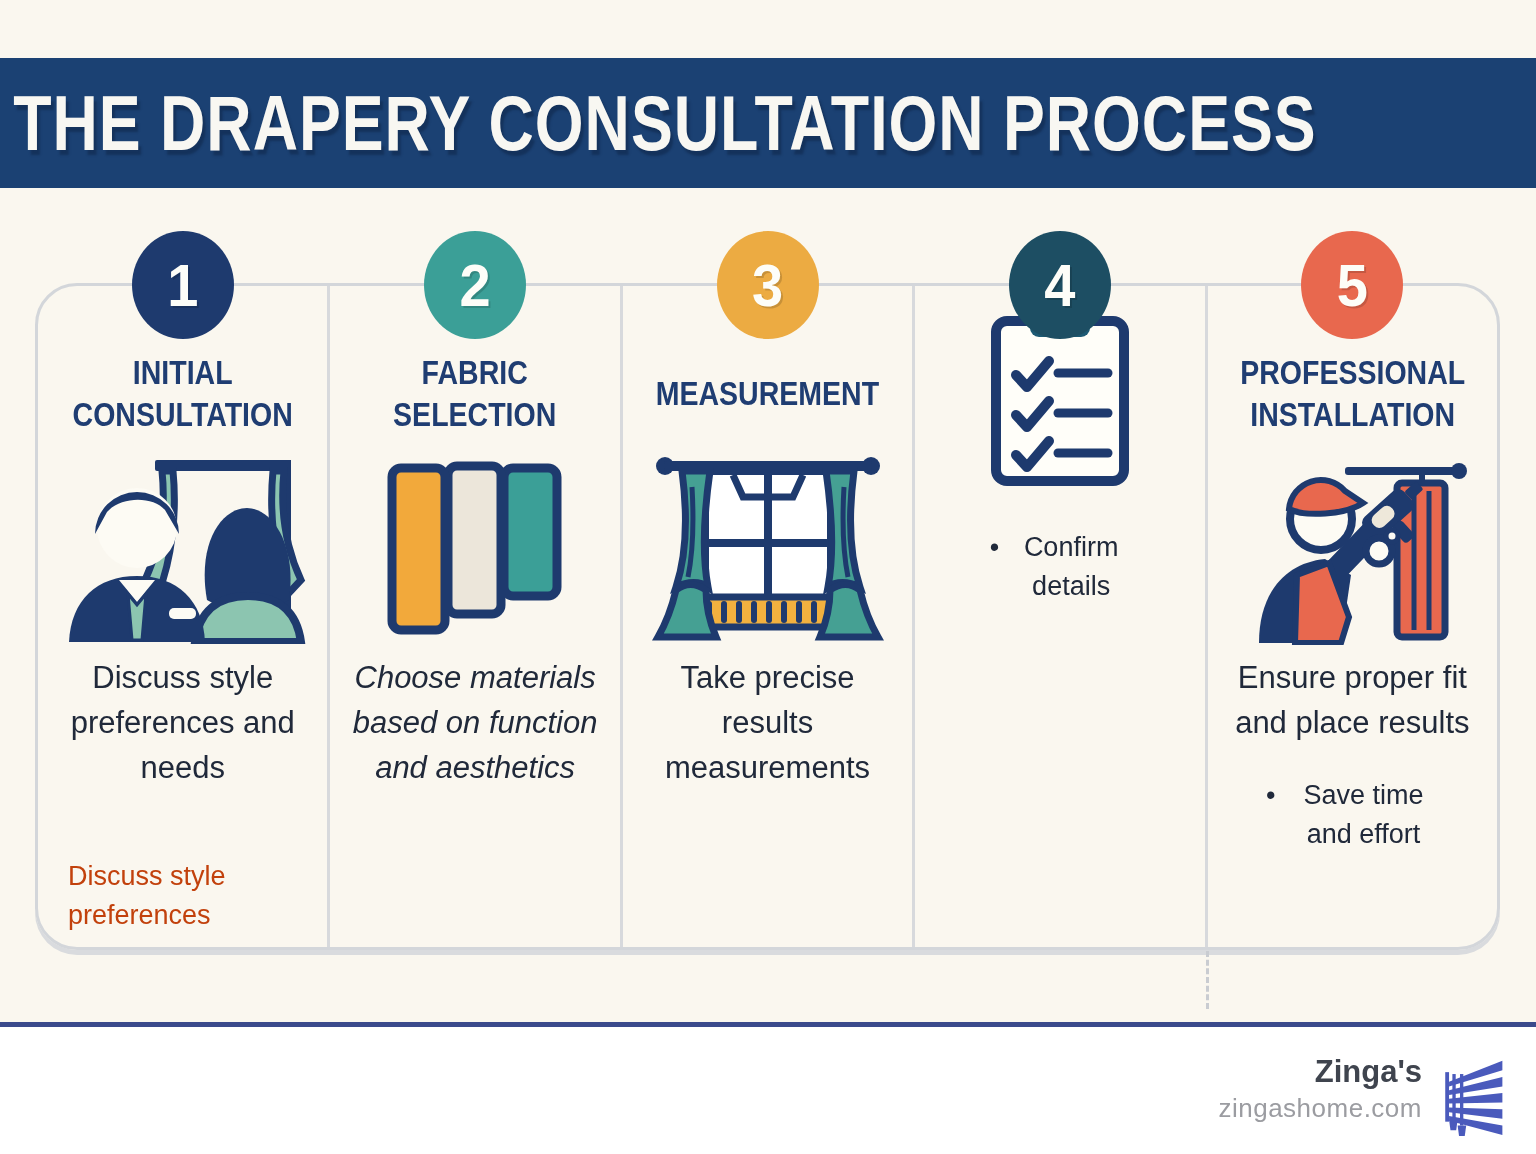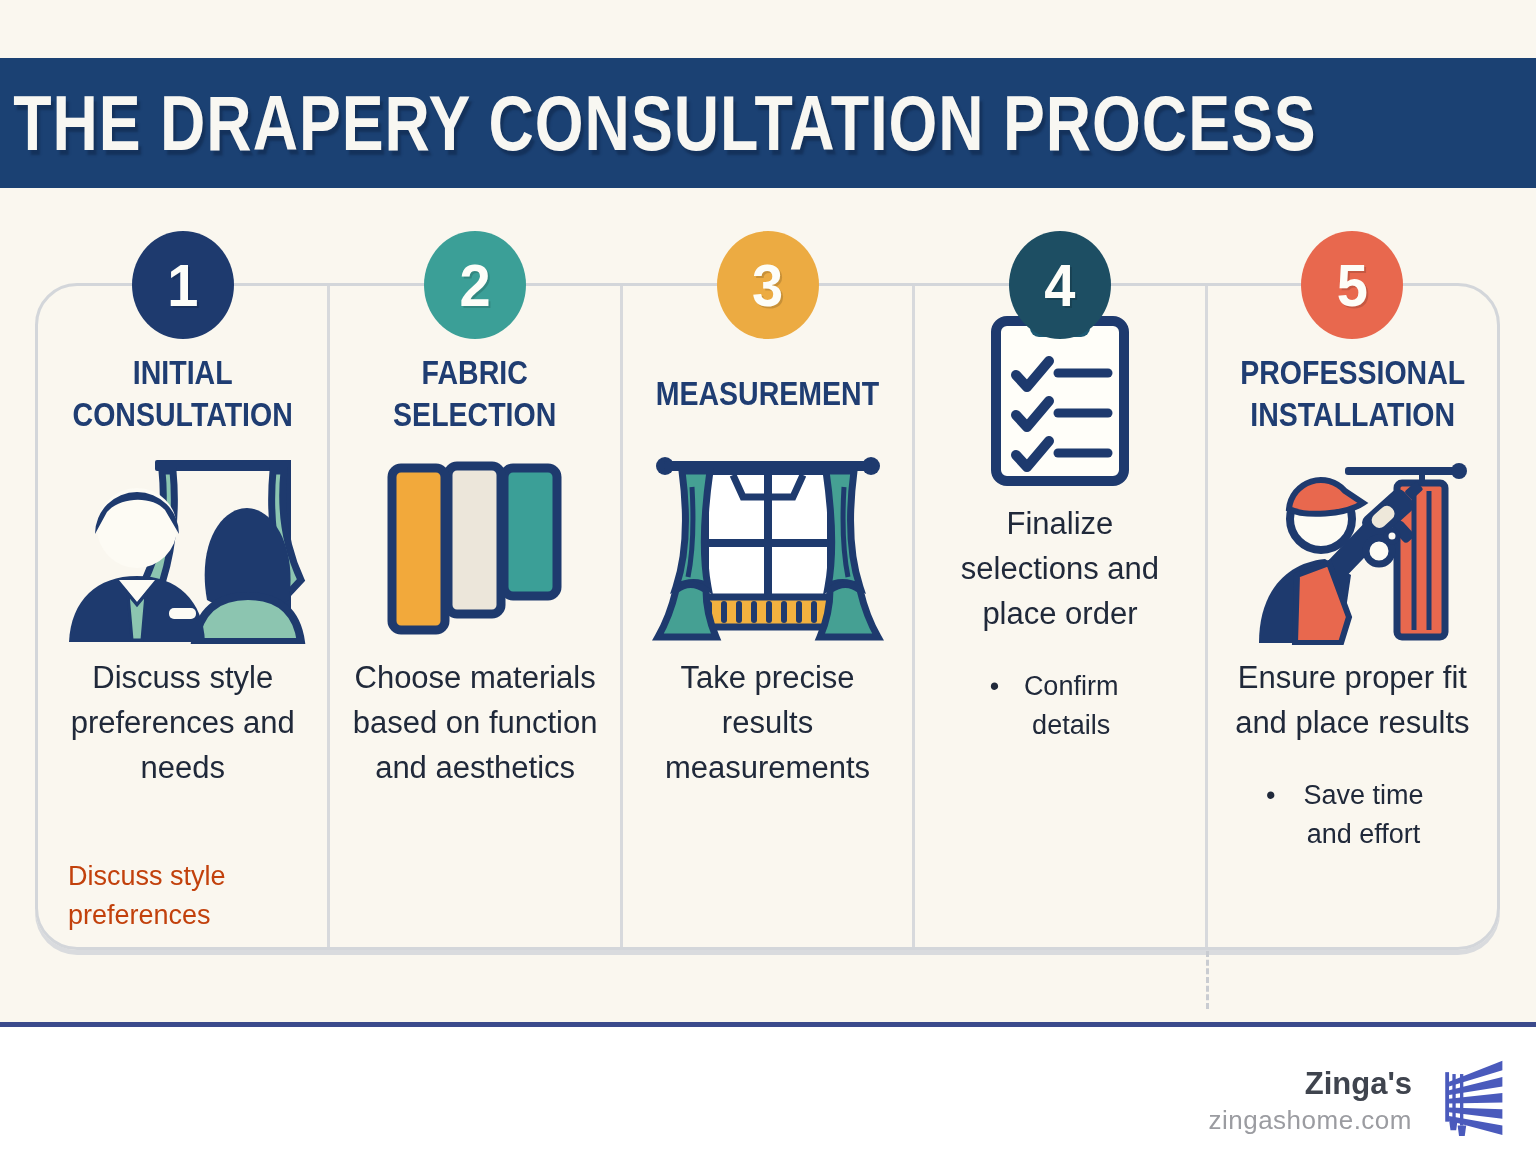--- a/index.html
+++ b/index.html
@@ -44,21 +44,21 @@
     display:inline-block;color:#1f3d72;font-weight:bold;font-size:31px;
     line-height:1.22;text-align:center;letter-spacing:0px;
     transform:scale(0.92,1.1);
   }
   .icon-box{height:212px;display:flex;align-items:center;justify-content:center;}
   .desc{
     margin:4px auto 0;font-size:31px;line-height:1.45;color:#20293a;
     text-align:center;
   }
   .desc.w1{max-width:248px;}
-  .desc.w2{max-width:248px;}
+  .desc.w2{max-width:248px;font-style:italic;}
   .desc.w3{max-width:240px;}
   .desc.w4{max-width:232px;}
   .desc.w5{max-width:256px;}
   .bullet-row{
     margin:30px auto 0;display:flex;justify-content:center;gap:13px;
     font-size:27px;line-height:1.45;color:#20293a;
   }
   .bullet-dot{font-size:27px;}
   .bullet-text{text-align:center;}
   .bullet-text.b4{max-width:118px;}
@@ -67,21 +67,21 @@
     position:absolute;left:30px;bottom:13px;max-width:210px;
     font-size:27px;line-height:1.42;color:#c2410c;text-align:left;
   }
   .dash-line{
     position:absolute;left:1206px;top:951px;height:58px;width:0;
     border-left:3px dashed #c9ccd1;
   }
   
   .footer-rule{position:absolute;top:1022px;left:0;width:100%;height:5px;background:#3b4a8c;}
   .footer-area{position:absolute;top:1027px;left:0;width:100%;height:127px;background:#ffffff;}
-  .brand-block{position:absolute;top:1052px;right:26px;display:flex;align-items:flex-end;gap:18px;}
+  .brand-block{position:absolute;top:1052px;right:26px;display:flex;align-items:flex-start;gap:8px;}
   .brand-text{text-align:right;}
   .brand-name{font-size:31px;font-weight:bold;color:#3f444e;line-height:1.3;}
   .brand-site{font-size:26px;color:#9b9ca1;line-height:1.3;letter-spacing:0.5px;margin-left:34px;}
 </style>
 </head>
 <body>
 
 <div class="banner">
   <div class="banner-title">THE DRAPERY CONSULTATION PROCESS</div>
 </div>
@@ -196,21 +196,20 @@
           <path d="M40,122 l11,12 l22,-26"></path>
           <path d="M40,162 l11,12 l22,-26"></path>
         </g>
         <g stroke="#1e3a6e" stroke-width="9" stroke-linecap="round">
           <line x1="82" y1="80" x2="132" y2="80"></line>
           <line x1="82" y1="120" x2="132" y2="120"></line>
           <line x1="82" y1="160" x2="132" y2="160"></line>
         </g>
       </svg>
     </div>
-    <div class="desc w4">Finalize selections and place order</div>
     <div class="bullet-row">
       <span class="bullet-dot">•</span>
       <span class="bullet-text b4">Confirm details</span>
     </div>
   </div>
 
   <div class="col">
     <div class="circle" style="background-color: rgb(232, 104, 78);">
       <span class="circle-num">5</span>
     </div>

